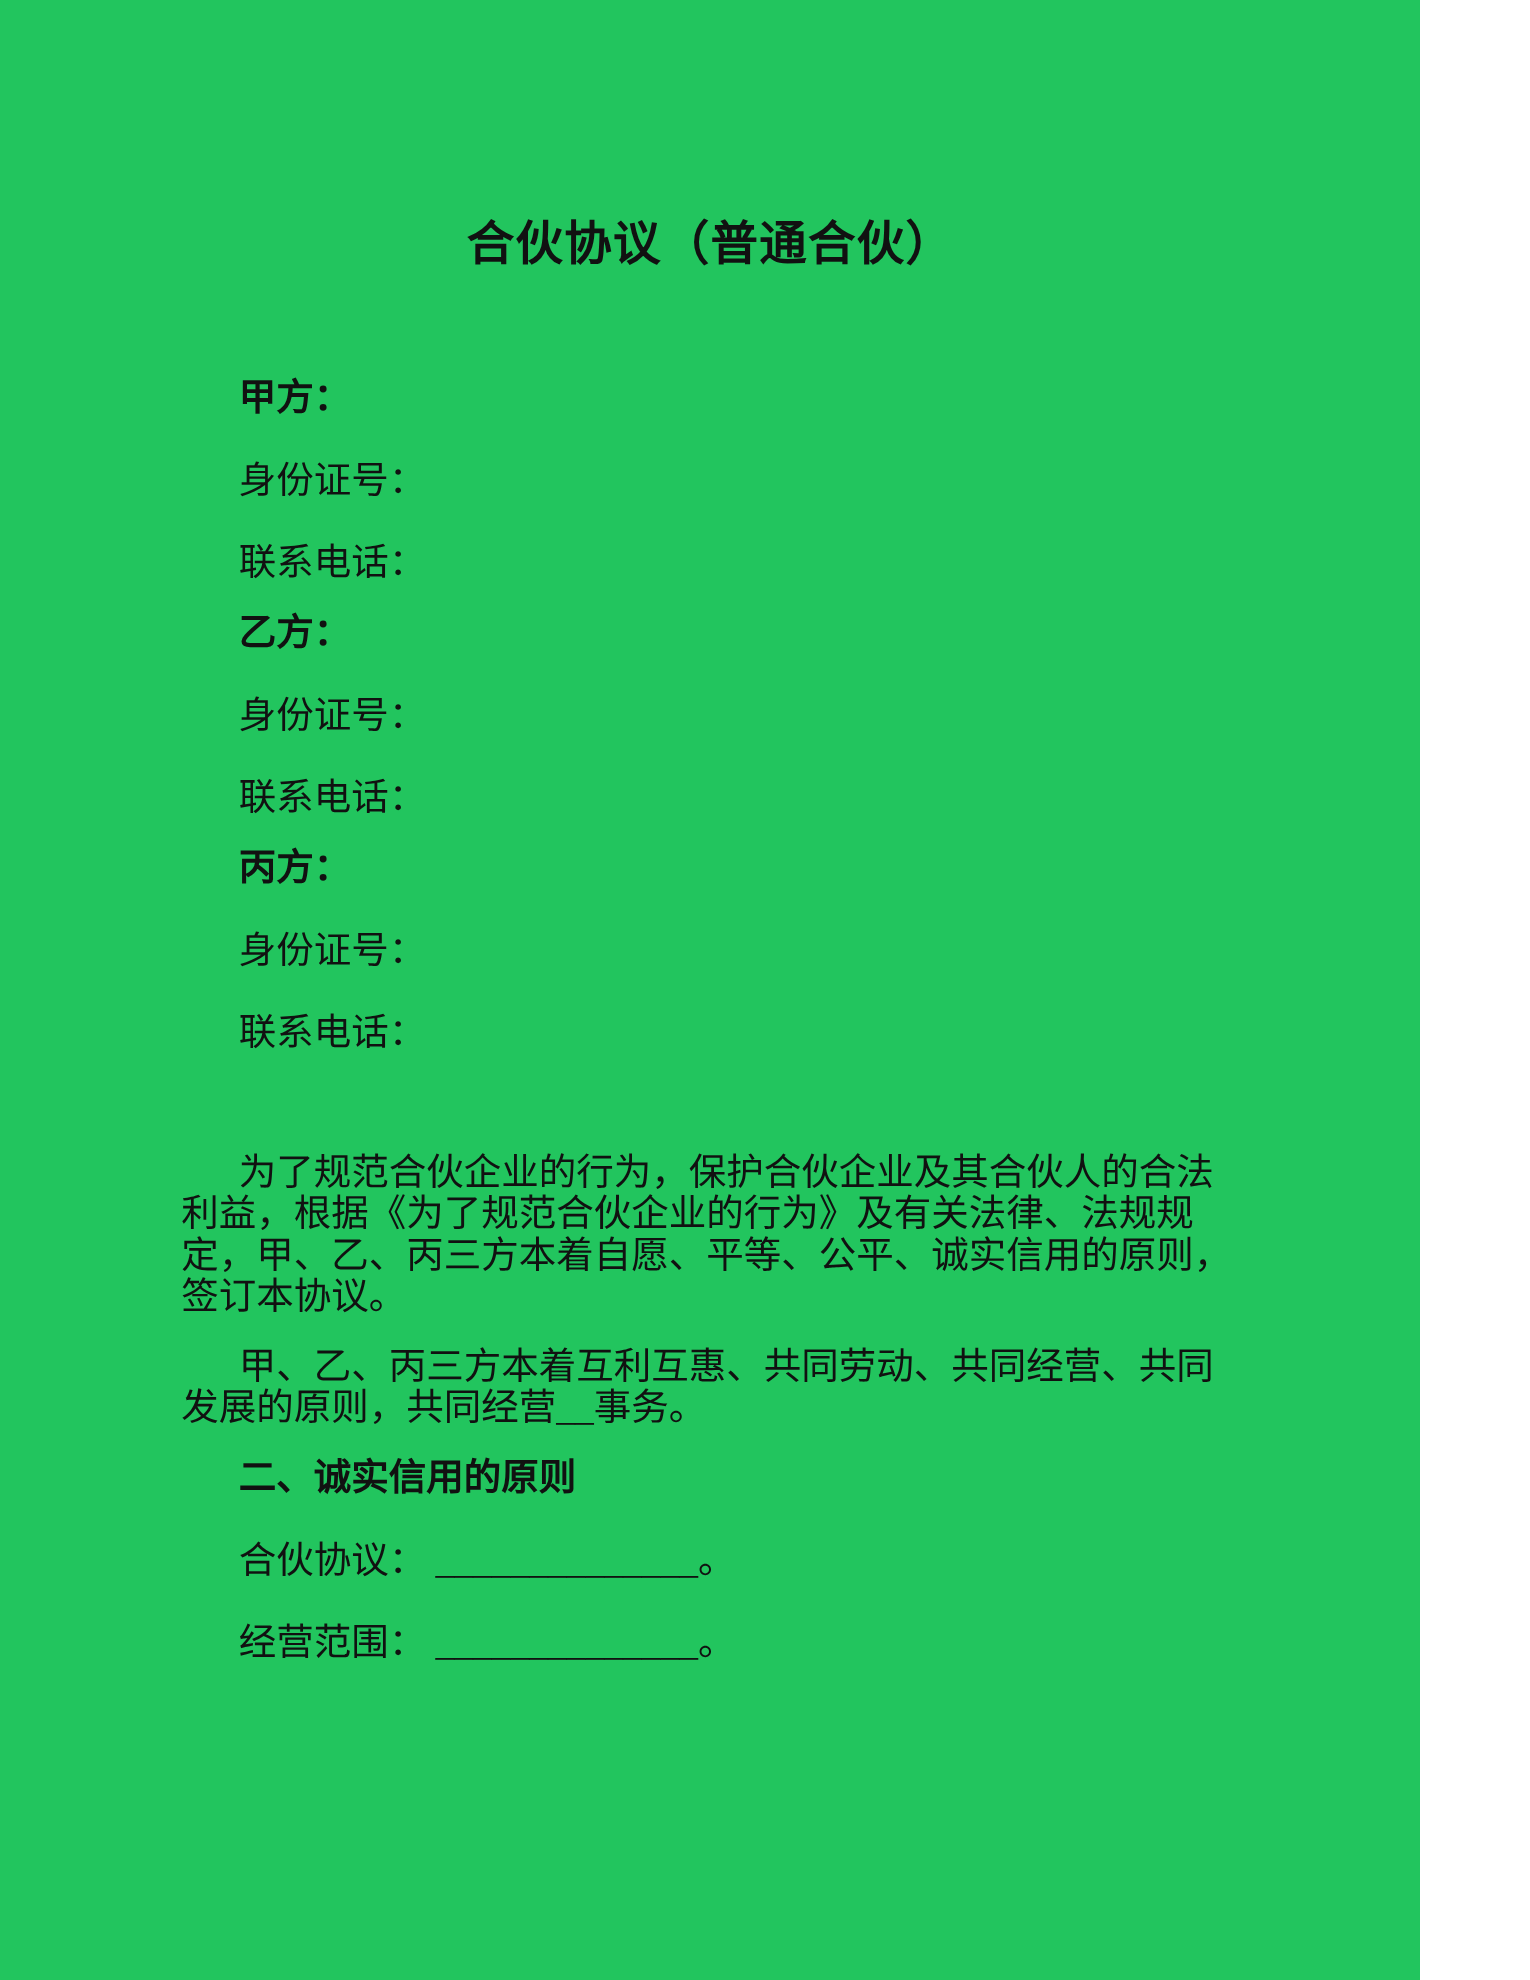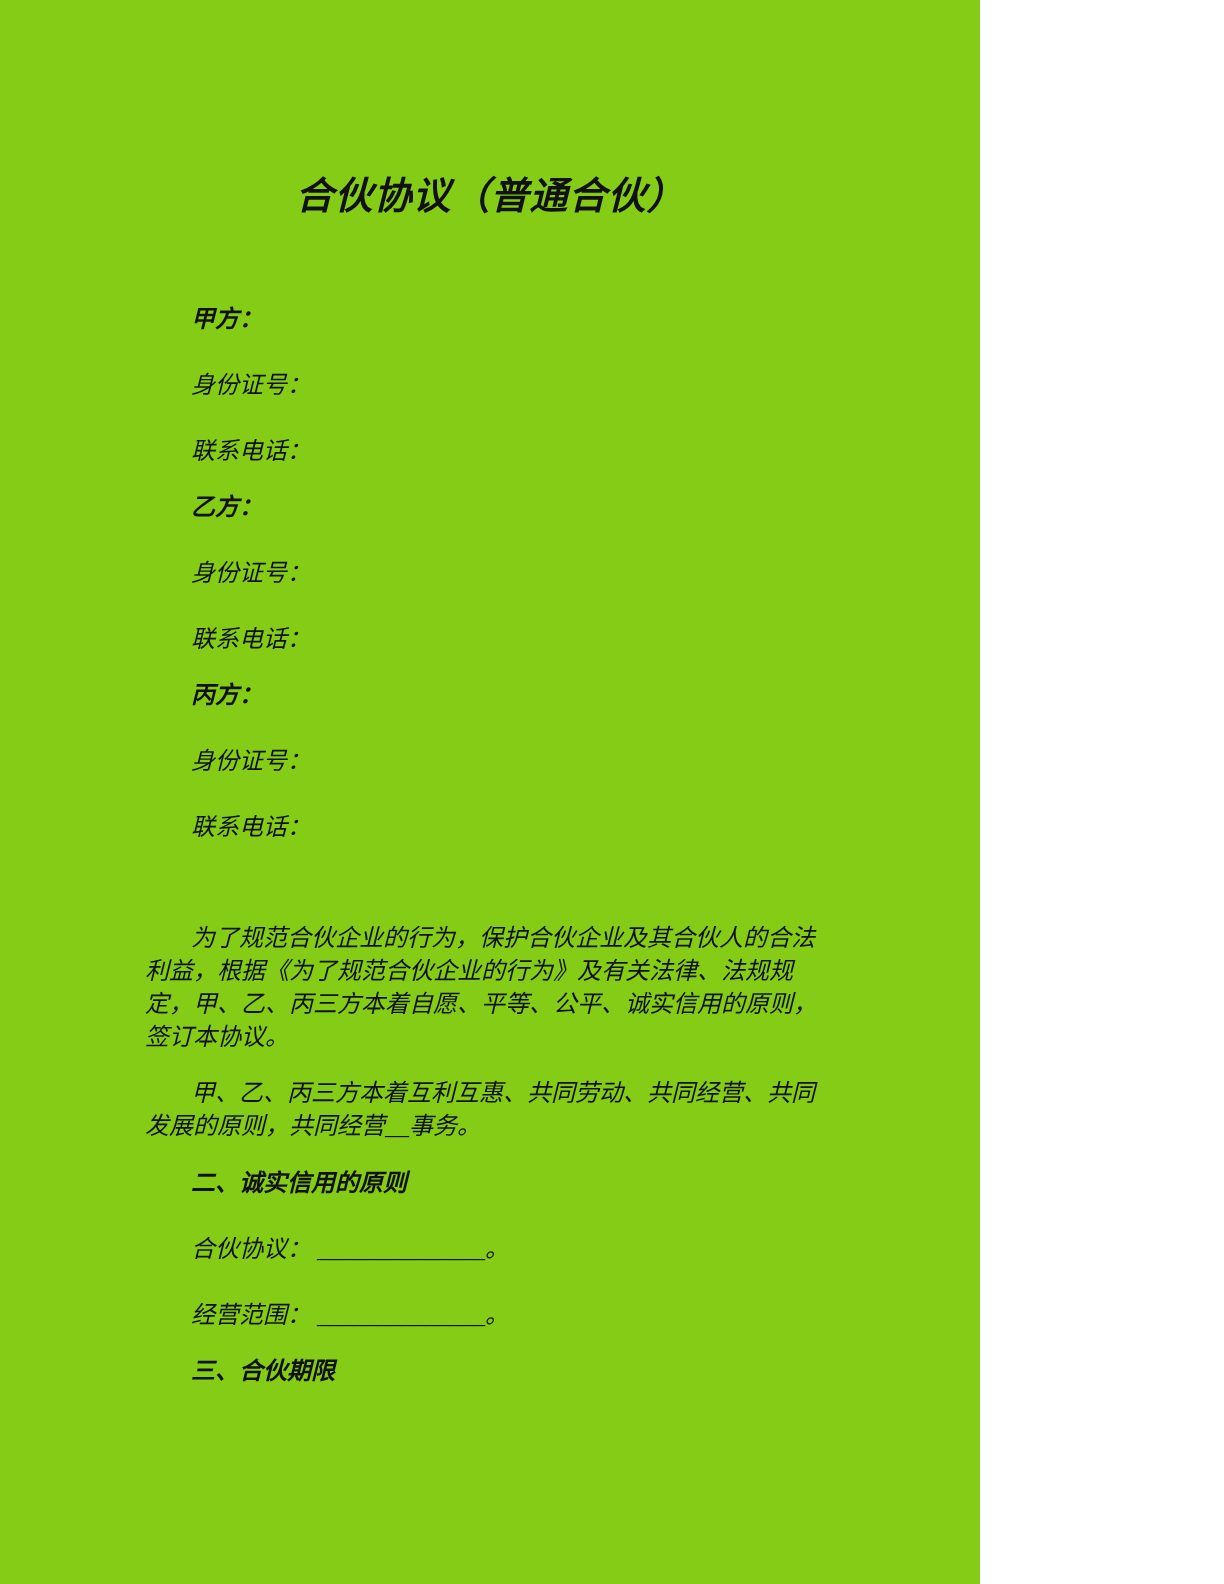--- a/index.html
+++ b/index.html
@@ -10,36 +10,35 @@
   }
   body {
     width: 1224px;
     height: 1584px;
     font-family: "Liberation Serif", "DejaVu Serif", serif;
     color: #111111;
     overflow: hidden;
   }
   .page {
     box-sizing: border-box;
-    width: 980px;
+    width: 1136px;
     height: 1584px;
     padding: 172px 144px 40px 145px;
-    background: #84cc16;
-    font-style: italic;
+    background: #22c55e;
   }
   .doc-title {
     font-size: 38px;
     line-height: 48px;
     font-weight: bold;
     text-align: center;
     margin: 0 0 82px 0;
     letter-spacing: 1px;
   }
   p {
-    font-size: 24px;
+    font-size: 30px;
     line-height: 33px;
     margin: 0 0 23px 0;
     text-indent: 46px;
     word-break: break-all;
   }
   p.party-name,
   p.section-heading {
     font-weight: bold;
     line-height: 34px;
     margin-bottom: 22px;
@@ -75,15 +74,14 @@
   <div class="blank-gap"></div>
 
   <p>为了规范合伙企业的行为，保护合伙企业及其合伙人的合法利益，根据《为了规范合伙企业的行为》及有关法律、法规规定，甲、乙、丙三方本着自愿、平等、公平、诚实信用的原则，签订本协议。</p>
 
   <p>甲、乙、丙三方本着互利互惠、共同劳动、共同经营、共同发展的原则，共同经营__事务。</p>
 
   <p class="section-heading">二、诚实信用的原则</p>
   <p class="party-line">合伙协议： ______________。</p>
   <p class="party-line">经营范围： ______________。</p>
 
-  <p class="section-heading">三、合伙期限</p>
 
 </div>
 
 </body></html>

